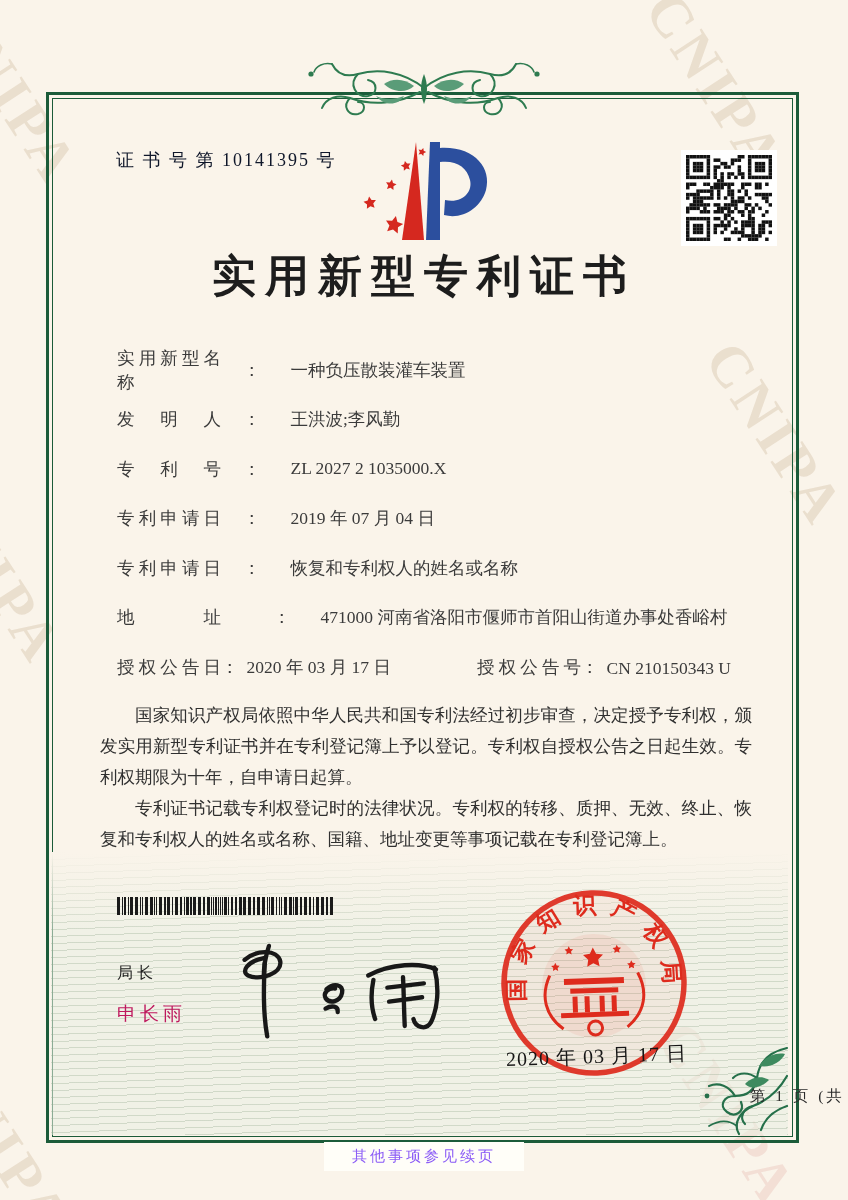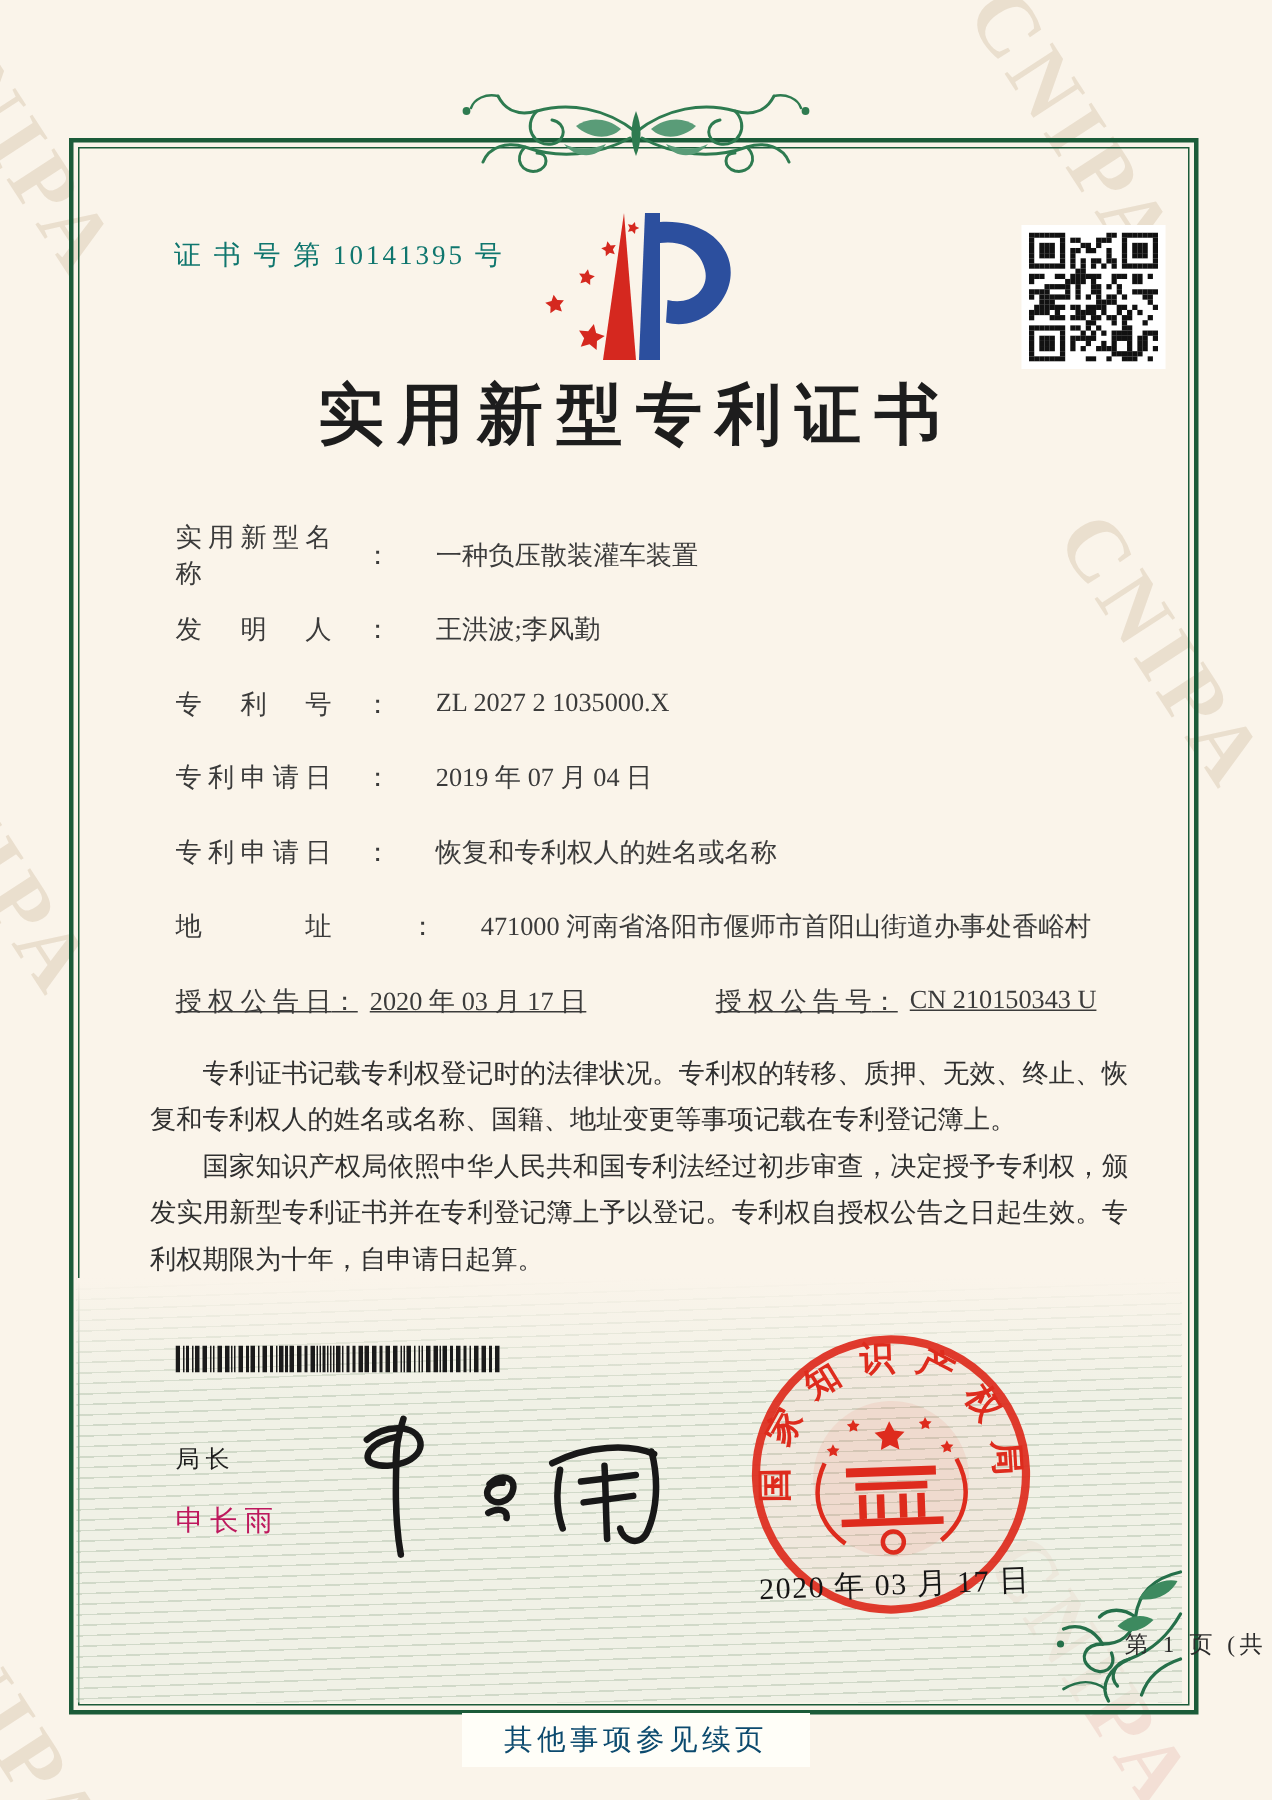--- a/index.html
+++ b/index.html
@@ -16,56 +16,56 @@
          border:3px solid #1b5b39;}
   .frame-inner{position:absolute;inset:3px;border:1px solid #1b5b39;}
 
   
   .guilloche{position:absolute;left:51px;top:852px;width:737px;height:283px;
      background-color:rgba(231,238,226,.55);
      background-image:repeating-linear-gradient(178deg,rgba(148,170,143,.34) 0 1px,rgba(255,255,255,0) 1px 7px);}
   .guilloche:after{content:"";position:absolute;inset:0;
      background:linear-gradient(180deg,#faf4ea 0,rgba(250,244,234,0) 80px);}
 
-  .cert-no{position:absolute;left:116px;top:158px;font-size:18px;letter-spacing:2px;color:#0f766e;}
+  .cert-no{position:absolute;left:116px;top:148px;font-size:18px;letter-spacing:2px;color:#0f172a;}
 
   .logo{position:absolute;left:352px;top:140px;}
   .qr{position:absolute;left:681px;top:150px;background:#fff;padding:5px;}
 
   .title{position:absolute;left:0;top:247px;width:100%;text-align:center;
          font-size:44px;font-weight:700;letter-spacing:9px;color:#1d1d1d;}
 
   
   .fields{position:absolute;left:117px;top:345px;width:650px;list-style:none;margin:0;padding:0;
           font-size:17.5px;color:#3b3b3b;}
   .fields li{height:49.5px;display:flex;align-items:center;gap:22px;}
   .flabel{display:inline-block;width:104px;text-align:justify;text-align-last:justify;}
   .fcolon{margin-right:8px;}
-  .fgroup{display:flex;align-items:center;text-decoration:underline;}
+  .fgroup{display:flex;align-items:flex-end;}
   .fgroup.first{width:338px;}
 
   .paras{position:absolute;left:100px;top:700px;width:652px;font-size:17.5px;line-height:31px;
          color:#303030;text-align:justify;}
   .paras p{margin:0;text-indent:2em;}
 
   .barcode{position:absolute;left:117px;top:897px;}
 
   .signer-title{position:absolute;left:117px;top:963px;font-size:16px;letter-spacing:4px;color:#1d1d1d;}
   .signer-name{position:absolute;left:117px;top:1001px;font-size:19px;letter-spacing:4px;color:#be185d;}
   .signature{position:absolute;left:215px;top:938px;}
 
   .seal{position:absolute;left:497px;top:886px;width:194px;height:194px;transform:rotate(-2deg);}
   .seal-date{position:absolute;left:0;top:157px;width:100%;text-align:center;
              font-size:20px;letter-spacing:1px;color:#161616;}
 
   .page-info{position:absolute;left:0;top:1086px;width:100%;text-align:right;
              font-size:15.5px;letter-spacing:3px;color:#2b2b2b;margin-left:48px;}
 
   .note{position:absolute;left:50%;top:1142px;transform:translateX(-50%);
-        background:#fffef8;padding:5px 28px;font-size:19px;letter-spacing:3px;color:#0c4a6e;}
+        background:#fffef8;padding:5px 28px;font-size:15px;letter-spacing:3px;color:#8b5cf6;}
 
   .orn-top{position:absolute;left:294px;top:58px;}
   .orn-corner{position:absolute;left:699px;top:1046px;}
 </style>
 </head>
 <body>
 
 <svg width="0" height="0" style="position:absolute">
   <defs>
     <path id="star5" d="M0,-10 L2.94,-4.05 9.51,-3.09 4.76,1.55 5.88,8.09 0,5 -5.88,8.09 -4.76,1.55 -9.51,-3.09 -2.94,-4.05 Z"></path>
@@ -485,22 +485,22 @@
     </span>
     <span class="fgroup">
       <span class="flabel">授权公告号</span>
       <span class="fcolon">：</span>
       <span>CN 210150343 U</span>
     </span>
   </li>
 </ul>
 
 <div class="paras">
+  <p>国家知识产权局依照中华人民共和国专利法经过初步审查，决定授予专利权，颁发实用新型专利证书并在专利登记簿上予以登记。专利权自授权公告之日起生效。专利权期限为十年，自申请日起算。</p>
   <p>专利证书记载专利权登记时的法律状况。专利权的转移、质押、无效、终止、恢复和专利权人的姓名或名称、国籍、地址变更等事项记载在专利登记簿上。</p>
-  <p>国家知识产权局依照中华人民共和国专利法经过初步审查，决定授予专利权，颁发实用新型专利证书并在专利登记簿上予以登记。专利权自授权公告之日起生效。专利权期限为十年，自申请日起算。</p>
 </div>
 
 <svg class="barcode" id="barcode" width="222" height="18" viewBox="0 0 222 18">
     <rect x="0" y="0" width="3" height="18" fill="#1a1a1a"></rect>
     <rect x="5" y="0" width="1" height="18" fill="#1a1a1a"></rect>
     <rect x="7" y="0" width="2" height="18" fill="#1a1a1a"></rect>
     <rect x="11" y="0" width="1" height="18" fill="#1a1a1a"></rect>
     <rect x="13" y="0" width="3" height="18" fill="#1a1a1a"></rect>
     <rect x="18" y="0" width="3" height="18" fill="#1a1a1a"></rect>
     <rect x="23" y="0" width="1" height="18" fill="#1a1a1a"></rect>

